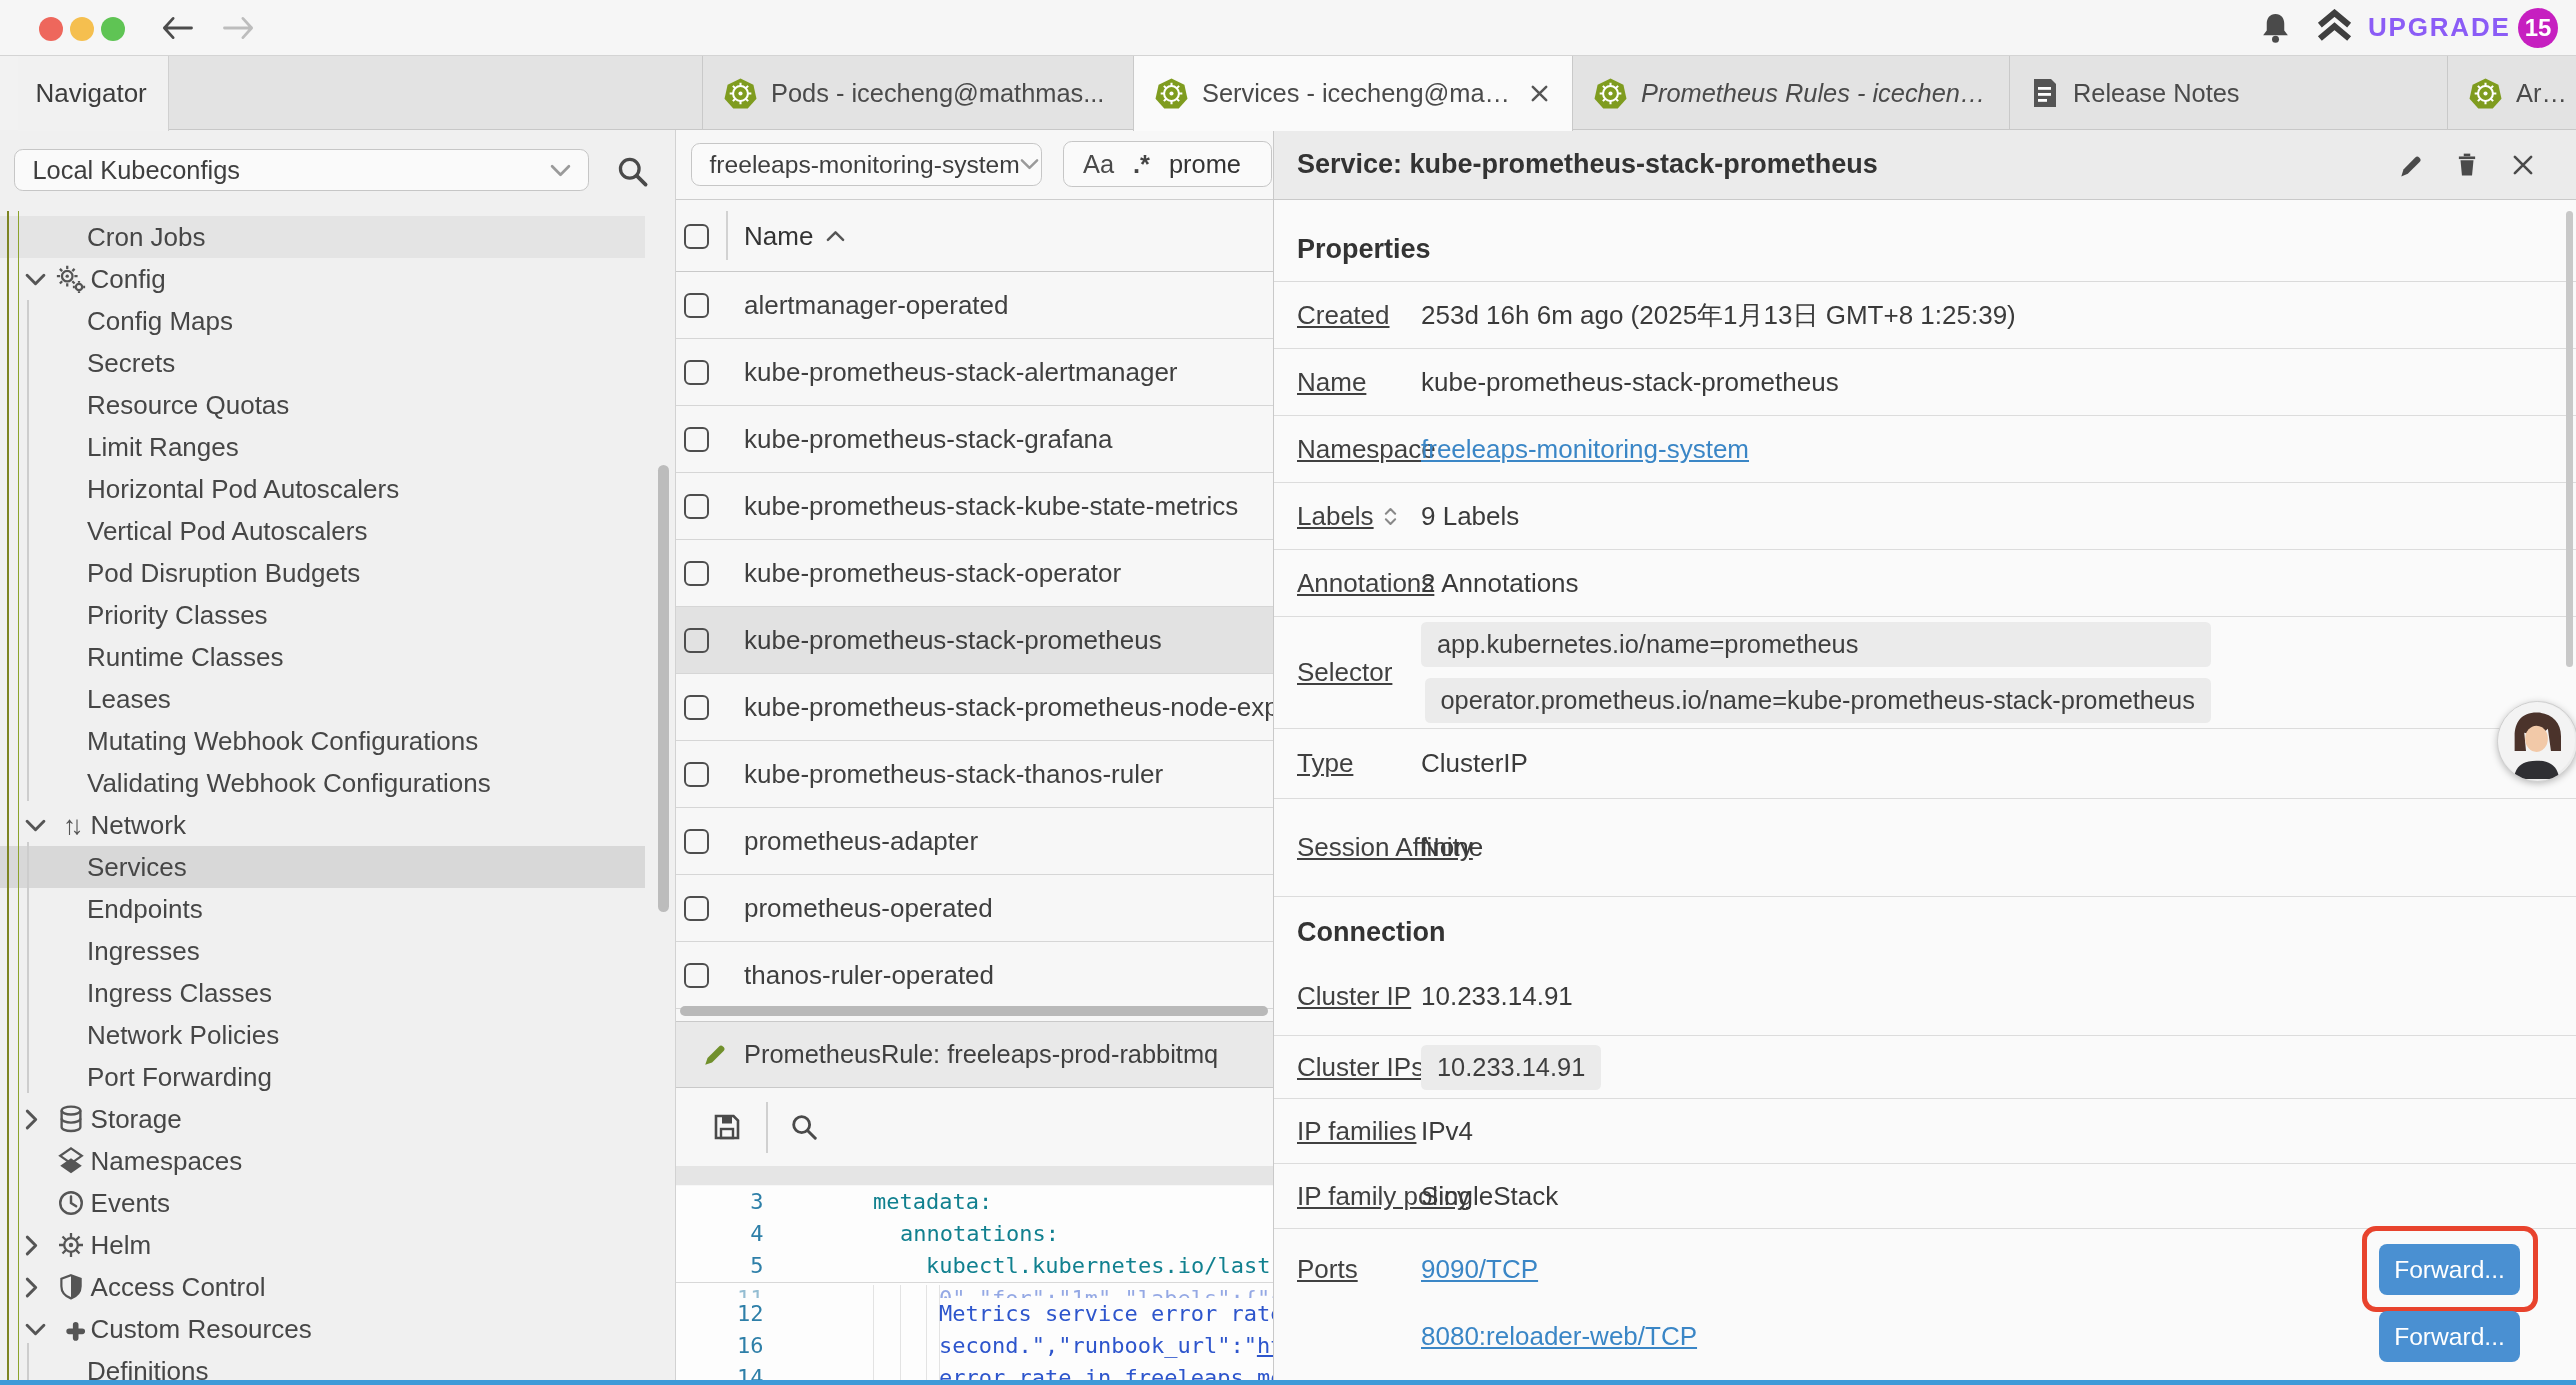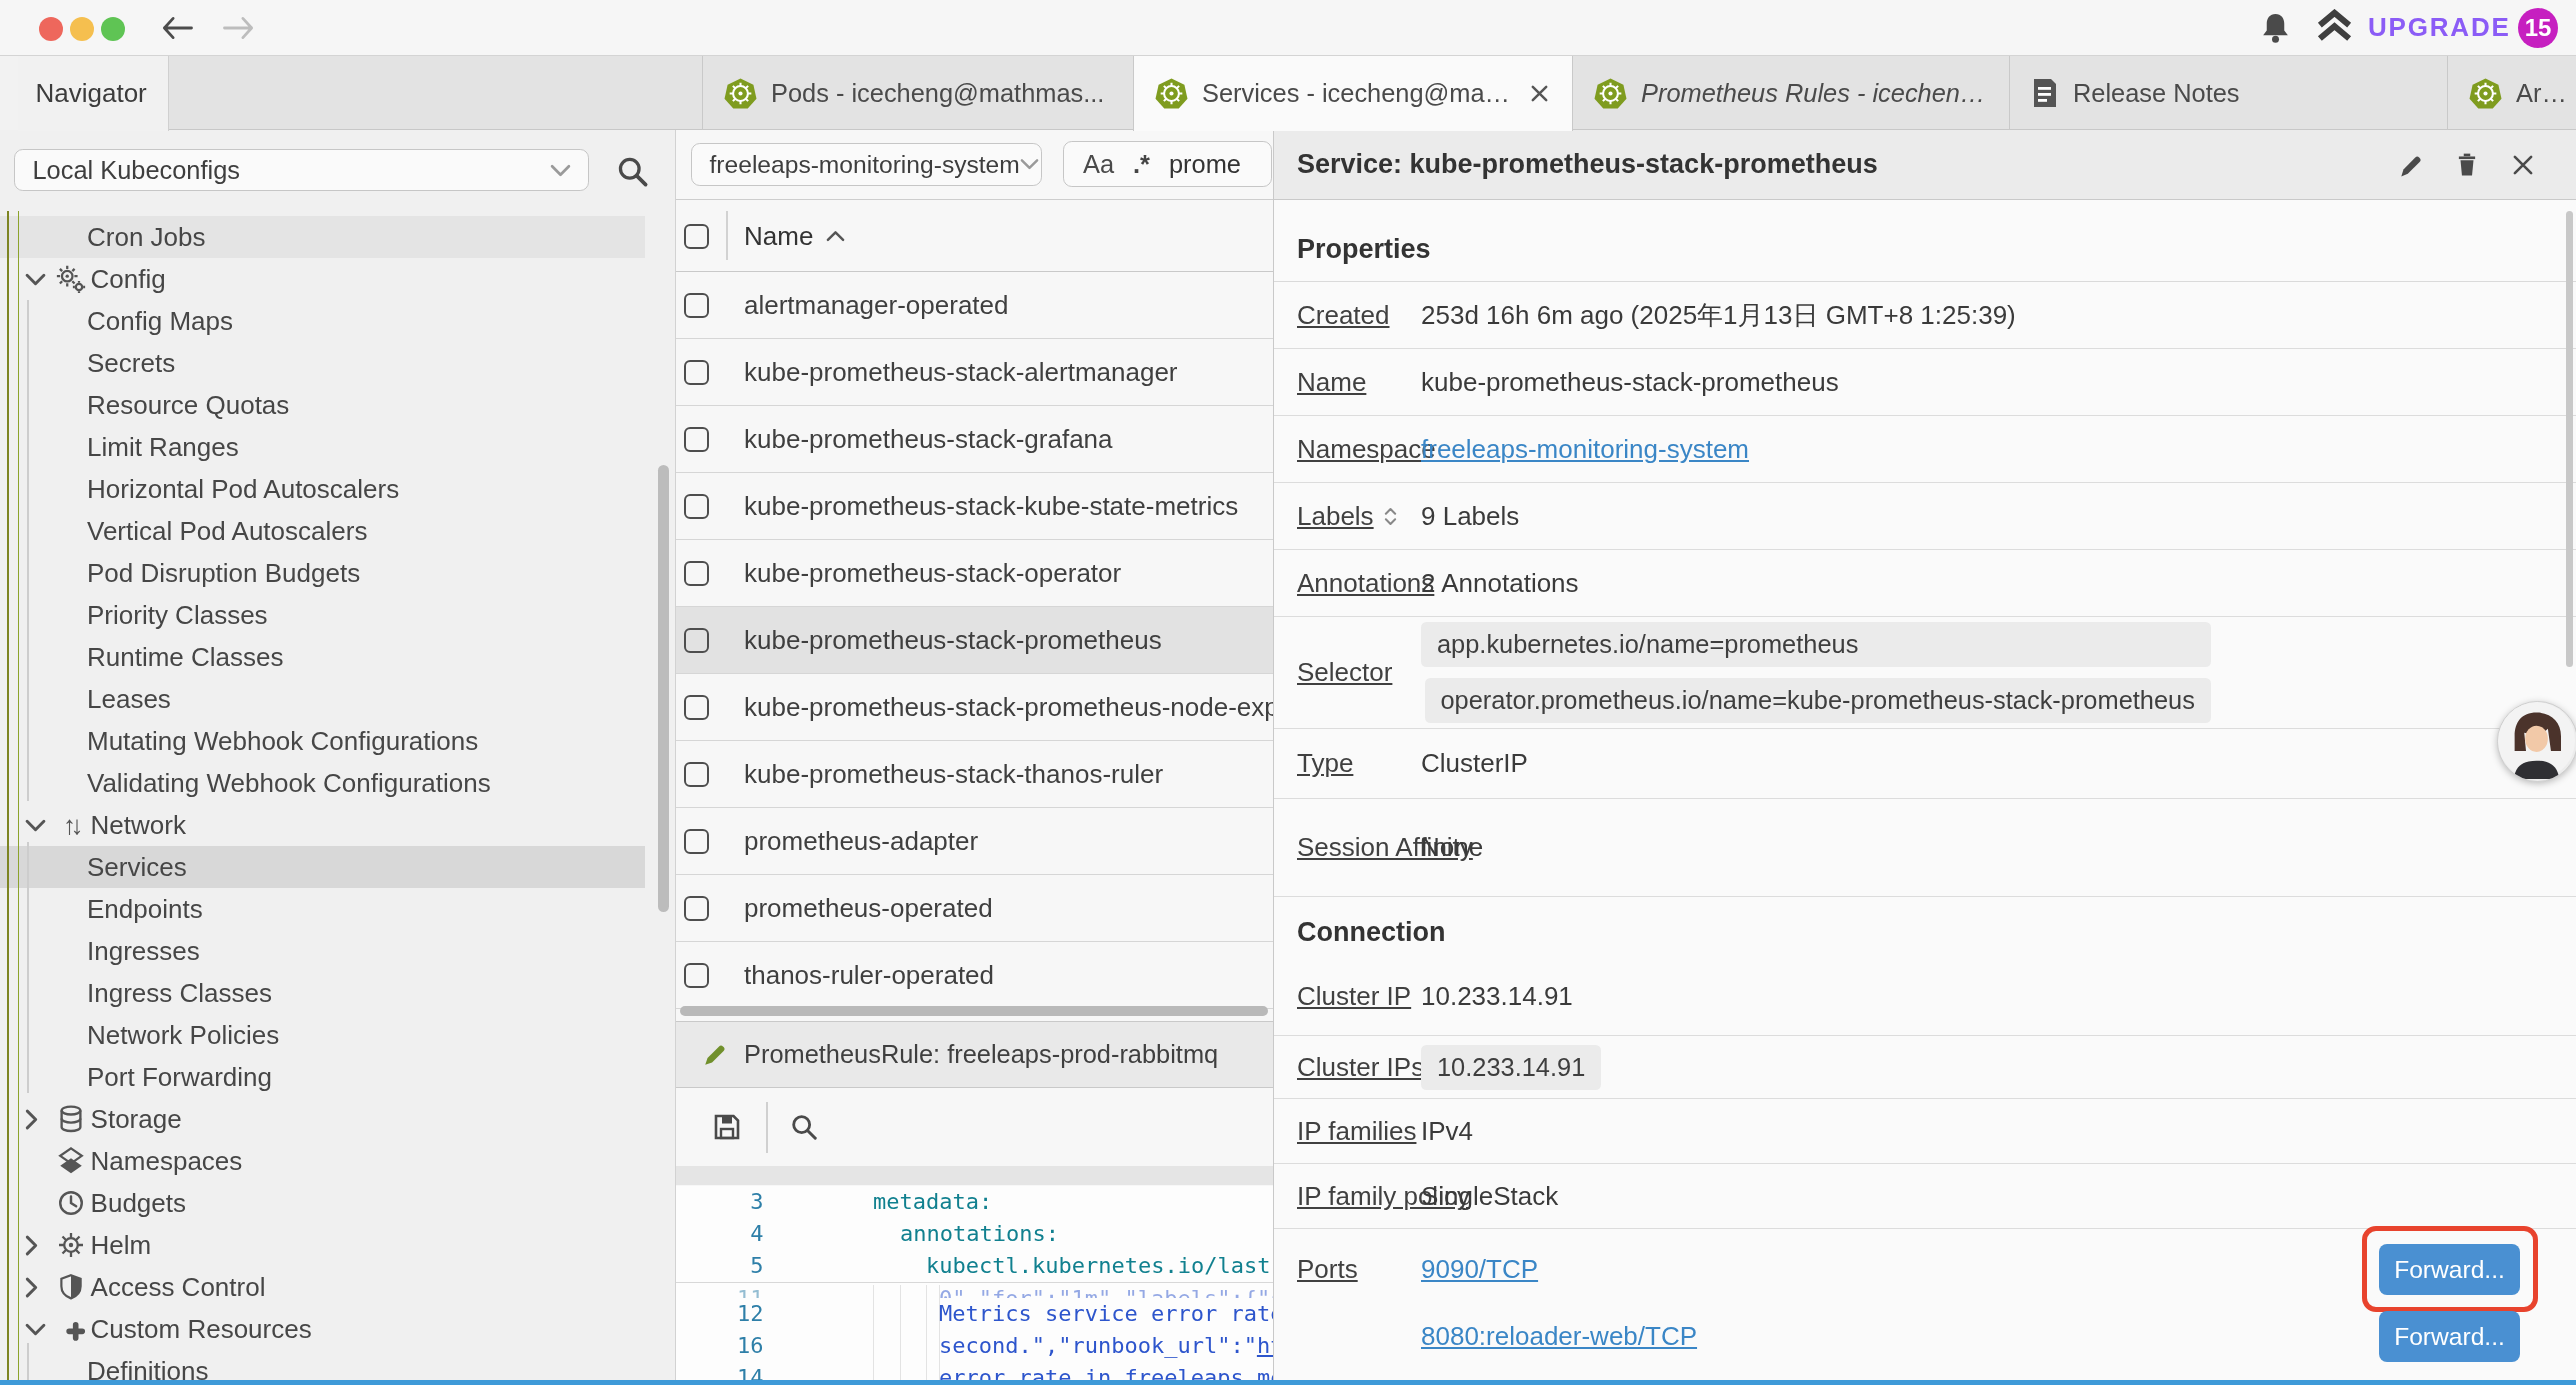--- a/index.html
+++ b/index.html
@@ -383,21 +383,21 @@
     <span class="tlabel">Namespaces</span>
   </div>
           <div class="trow section">
     <span class="chevslot"></span>
     <span class="ticon">
               <svg width="30" height="30" viewBox="0 0 32 32">
                 <circle cx="16" cy="16" r="11.5" fill="none" stroke="#555" stroke-width="2.6"></circle>
                 <path d="M16 9 V16 L21.5 19.5" fill="none" stroke="#555" stroke-width="2.6" stroke-linecap="round"></path>
               </svg>
             </span>
-    <span class="tlabel">Budgets</span>
+    <span class="tlabel">Events</span>
   </div>
           <div class="trow section">
     <span class="chevslot">
               <svg width="13" height="21" viewBox="0 0 12 20">
                 <path d="M2 2 L10 10 L2 18" fill="none" stroke="#555" stroke-width="2.8" stroke-linecap="round" stroke-linejoin="round"></path>
               </svg>
             </span>
     <span class="ticon">
               <svg width="32" height="32" viewBox="0 0 32 32">
                 <g stroke="#555" stroke-width="2.3" fill="none">

